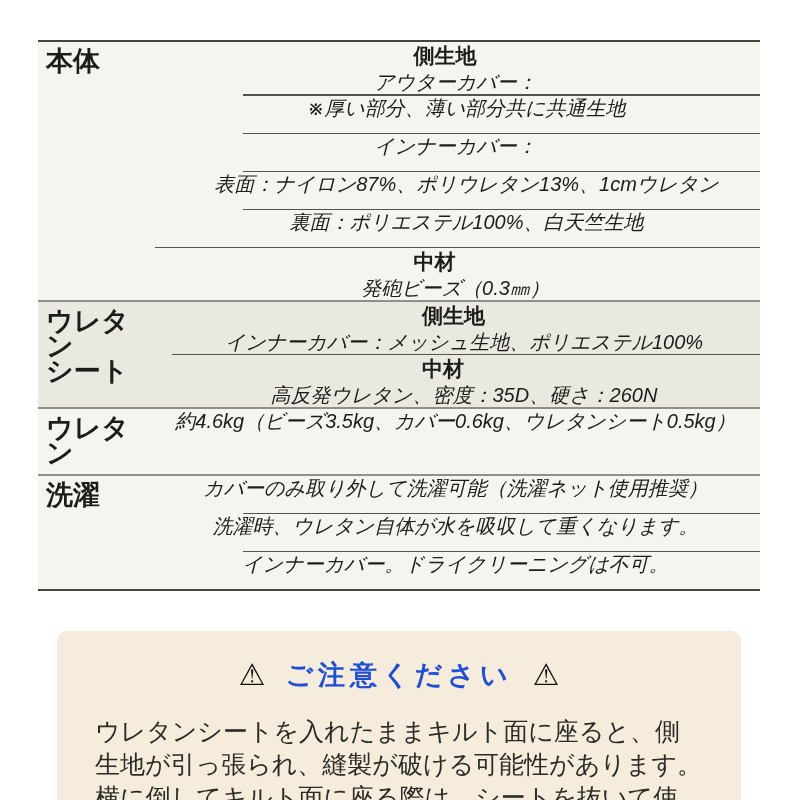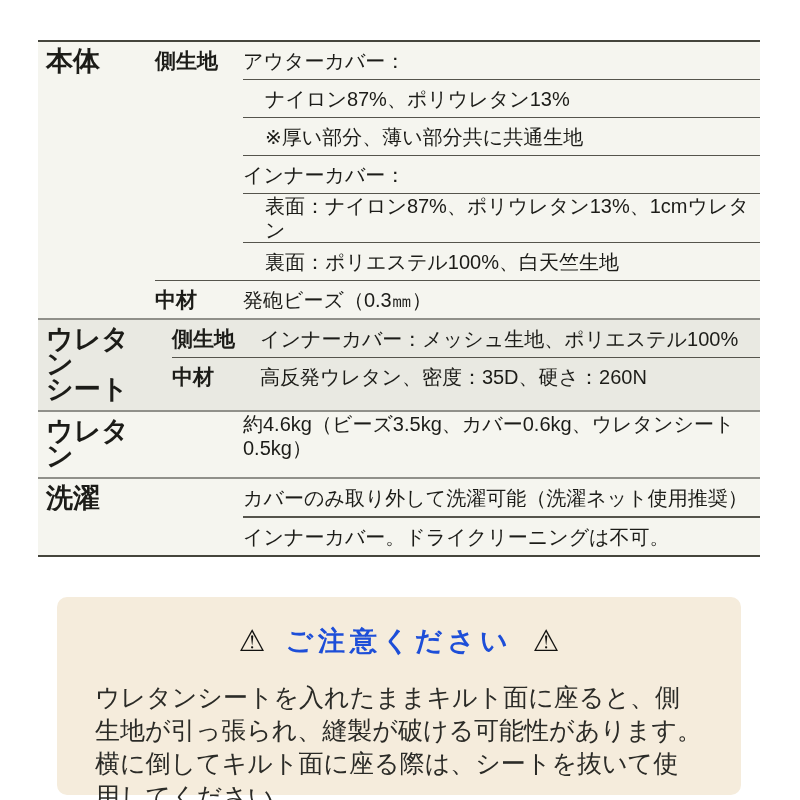--- a/index.html
+++ b/index.html
@@ -24,25 +24,25 @@
   .group{display:flex;}
   .group + .group{border-top:2px solid #90908a;}
   .group.shaded{background:#e9e9e2;gap:17px;}
   .col1{
     width:117px;flex-shrink:0;box-sizing:border-box;
     padding:7px 0 8px 8px;
     font-weight:bold;font-size:27px;line-height:25px;
     white-space:pre-line;
   }
   .rows{flex:1;display:flex;flex-direction:column;min-width:0;}
-  .row{display:flex;align-items:center;min-height:37px;}
+  .row{display:flex;align-items:center;min-height:37px;flex-direction:column;}
   .sub{
     width:88px;flex-shrink:0;font-weight:bold;font-size:21px;
   }
-  .val{flex:1;padding-right:4px;line-height:24px;}
+  .val{flex:1;padding-right:4px;line-height:24px;font-style:italic;}
   .val.indent{padding-left:22px;}
   .hr{height:0;border-top:1px solid #55544c;}
   .hr.from-val{margin-left:88px;}
   .hr.from-sub{margin-left:0;}
 
   
   .caution-box{
     margin:40px 0 0 57px;
     width:684px;height:198px;
     box-sizing:border-box;
@@ -74,24 +74,20 @@
   <div class="spec-table">
 
     <div class="group">
       <div class="col1">本体</div>
       <div class="rows">
         <div class="row">
           <div class="sub">側生地</div>
           <div class="val">アウターカバー：</div>
         </div>
         <div class="hr from-val"></div>
-        <div class="row">
-          <div class="sub"></div>
-          <div class="val indent">ナイロン87%、ポリウレタン13%</div>
-        </div>
         <div class="hr from-val"></div>
         <div class="row">
           <div class="sub"></div>
           <div class="val indent">※厚い部分、薄い部分共に共通生地</div>
         </div>
         <div class="hr from-val"></div>
         <div class="row">
           <div class="sub"></div>
           <div class="val">インナーカバー：</div>
         </div>
@@ -140,20 +136,24 @@
     </div>
 
     <div class="group">
       <div class="col1">洗濯</div>
       <div class="rows">
         <div class="row">
           <div class="sub"></div>
           <div class="val">カバーのみ取り外して洗濯可能（洗濯ネット使用推奨）</div>
         </div>
         <div class="hr from-val"></div>
+        <div class="row">
+          <div class="sub"></div>
+          <div class="val">洗濯時、ウレタン自体が水を吸収して重くなります。</div>
+        </div>
         <div class="hr from-val"></div>
         <div class="row">
           <div class="sub"></div>
           <div class="val">インナーカバー。ドライクリーニングは不可。</div>
         </div>
       </div>
     </div>
 
   </div>
 

